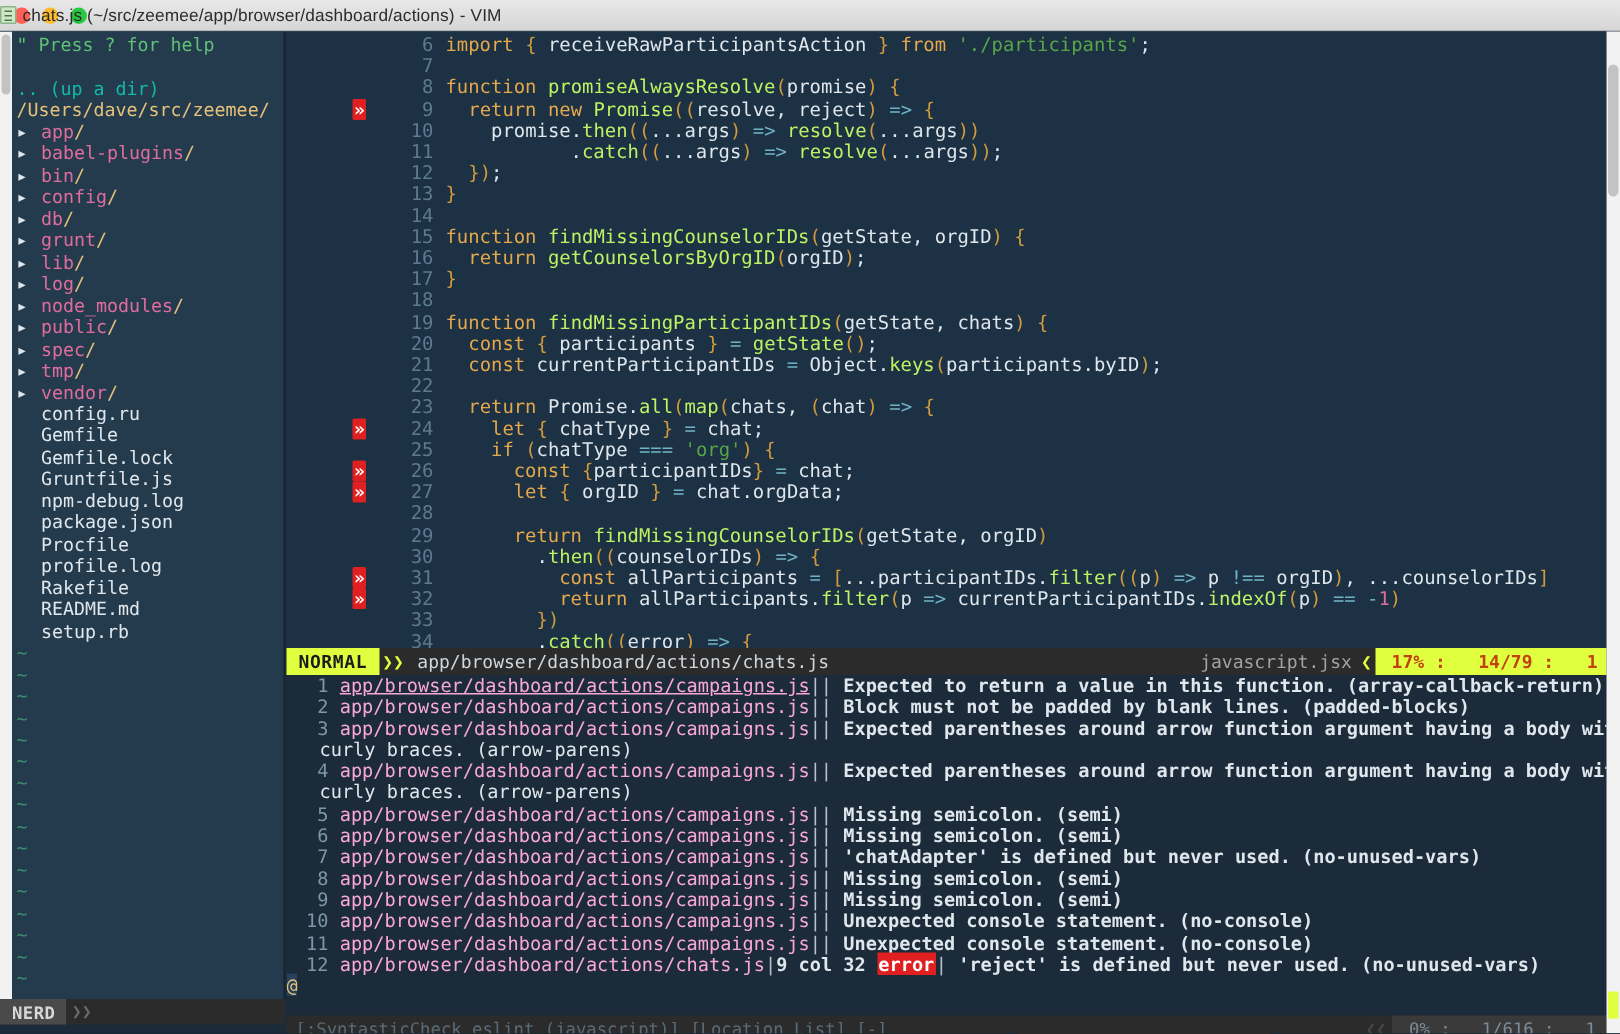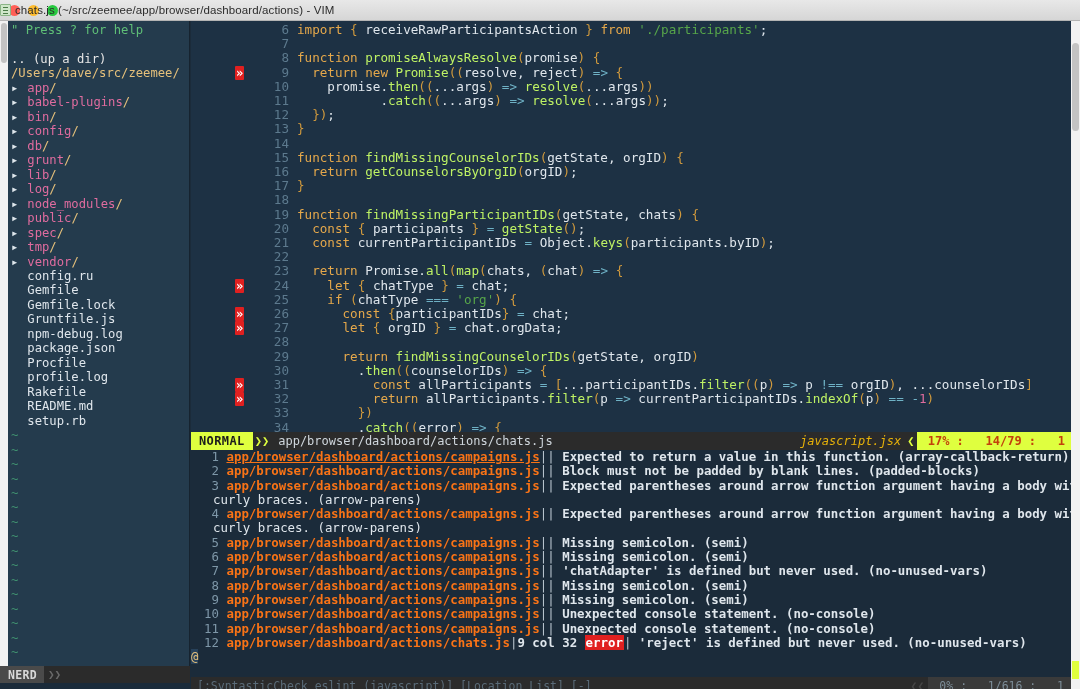--- a/index.html
+++ b/index.html
@@ -71,21 +71,21 @@
     background: #c3c3c3; border-radius: 3px;
   }
   .nt-body {
     position: absolute; left: 9px; top: 0; right: 0; bottom: 0;
     padding-top: 2px;
     font-size: 12.2px; line-height: 14.48px;
     white-space: pre;
   }
   .nt-line { height: 14.48px; padding-left: 2px; }
   .c-help   { color: #5fbf77; }
-  .c-up     { color: #e5e5e5; }
+  .c-up     { color: #14b8a6; }
   .c-root   { color: #e5c07b; }
   .c-dir    { color: #e06c9f; }
   .c-slash  { color: #e5c07b; }
   .c-file   { color: #dfe6ec; }
   .c-tilde  { color: #3f8f6f; }
   .arrow {
     display: inline-block; width: 9px; color: #dfe6ec;
   }
 
   
@@ -153,42 +153,42 @@
     letter-spacing: .4px;
   }
   .al-arrow {
     color: #dfff3f; padding: 0 3px 0 2px; font-size: 12px;
     display: flex; align-items: center;
   }
   .al-file {
     color: #cfd6dc; padding-left: 6px; font-weight: normal;
   }
   .al-spacer { flex: 1; }
-  .al-ft { color: #eab308; font-weight: normal; padding-right: 6px; font-style: italic; }
+  .al-ft { color: #a3a3a3; font-weight: normal; padding-right: 6px; }
   .al-arrow-l { color: #dfff3f; padding-right: 2px; }
   .al-right {
     background: #dfff3f; color: #c2410c;
     height: 18px; display: flex; align-items: center;
     padding: 0 6px 0 4px; white-space: pre;
   }
 
   
   .loclist {
     position: absolute; left: 191px; top: 429px;
     width: 880px; height: 227px;
     background: #1b2b3a;
     overflow: hidden;
   }
   .ll-body {
     position: absolute; left: 0; top: 0; right: 0;
     font-size: 12.4px; line-height: 14.3px; white-space: pre;
   }
   .ll-line { height: 14.3px; }
   .ll-num  { display: inline-block; width: 28px; text-align: right; color: #7e97a8; }
-  .ll-file { color: #f97316; font-weight: bold; }
+  .ll-file { color: #f9a8d4; }
   .ll-file.u { text-decoration: underline; }
   .ll-pipe { color: #b6c2cc; }
   .ll-msg  { color: #dfe6ec; font-weight: bold; }
   .ll-err  { background: #e02020; color: #ffffff; font-weight: bold; padding: 0 1px; }
   .ll-cont { color: #dfe6ec; padding-left: 22px; }
   .ll-at   { color: #e5c07b; background: #27415a; }
 
   
   .bottombar {
     position: absolute; left: 191px; top: 656px;

